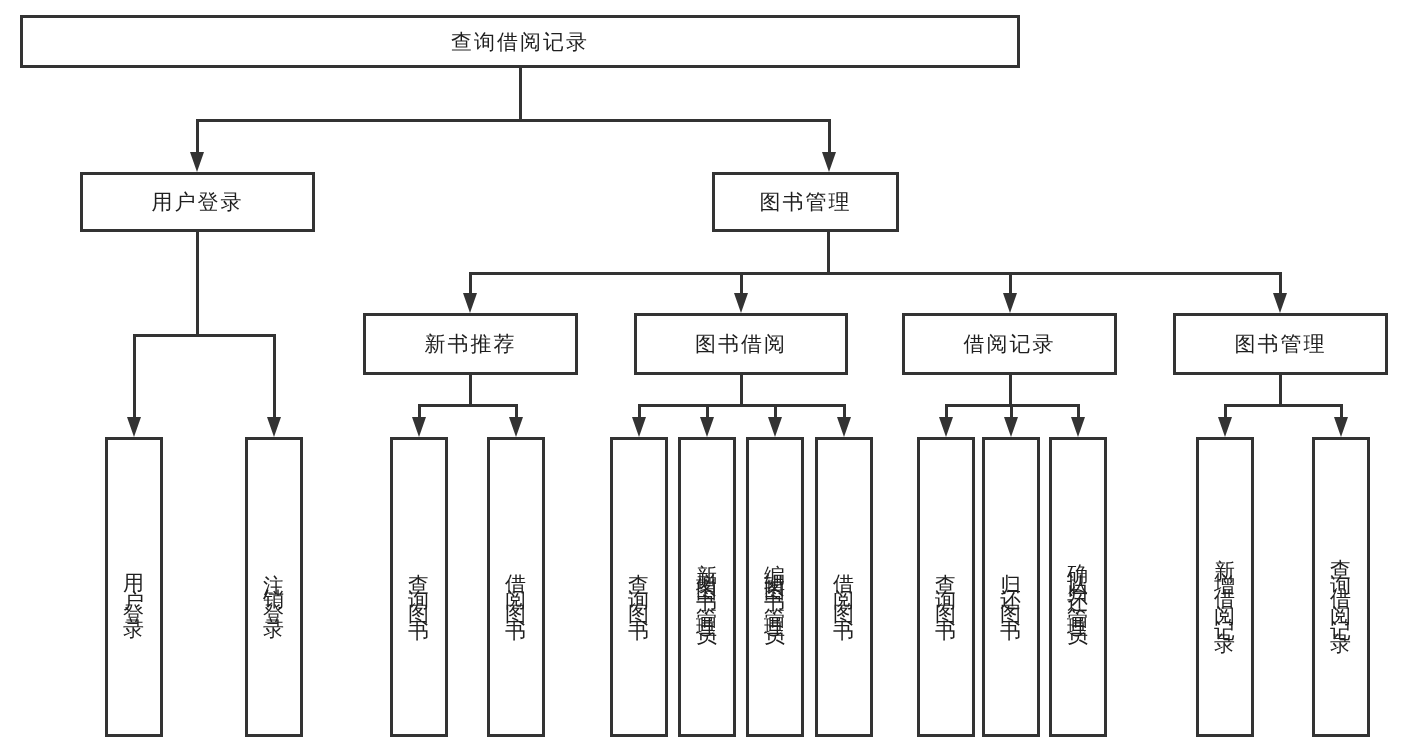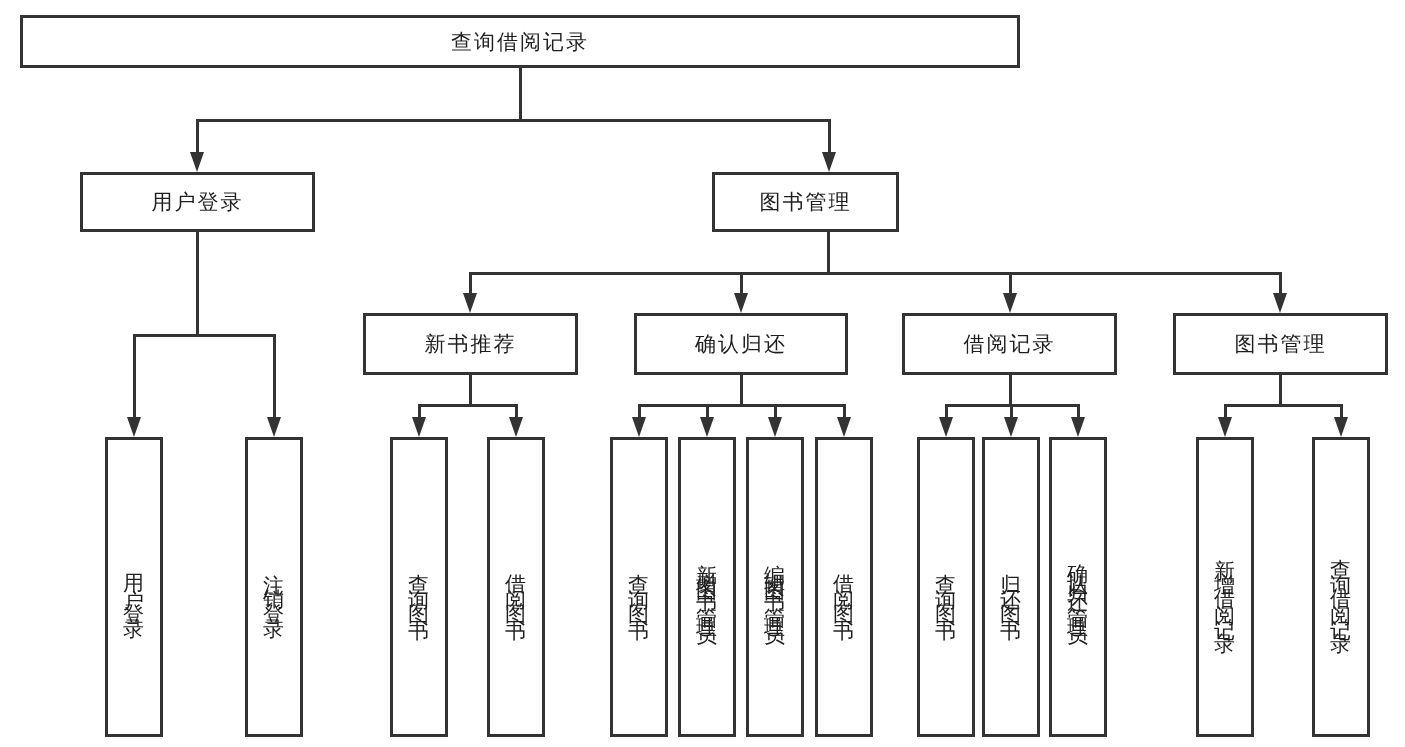--- a/index.html
+++ b/index.html
@@ -44,21 +44,21 @@
     <span>用户登录</span>
   </div>
   <div class="box" style="left:712px;top:172px;width:187px;height:60px">
     <span>图书管理</span>
   </div>
 
   <div class="box" style="left:363px;top:313px;width:215px;height:62px">
     <span>新书推荐</span>
   </div>
   <div class="box" style="left:634px;top:313px;width:214px;height:62px">
-    <span>确认归还</span>
+    <span>图书借阅</span>
   </div>
   <div class="box" style="left:902px;top:313px;width:215px;height:62px">
     <span>借阅记录</span>
   </div>
   <div class="box" style="left:1173px;top:313px;width:215px;height:62px">
     <span>图书管理</span>
   </div>
 
   <div class="box leaf" style="left:105px">
     <span class="vtext">用户登录</span>

